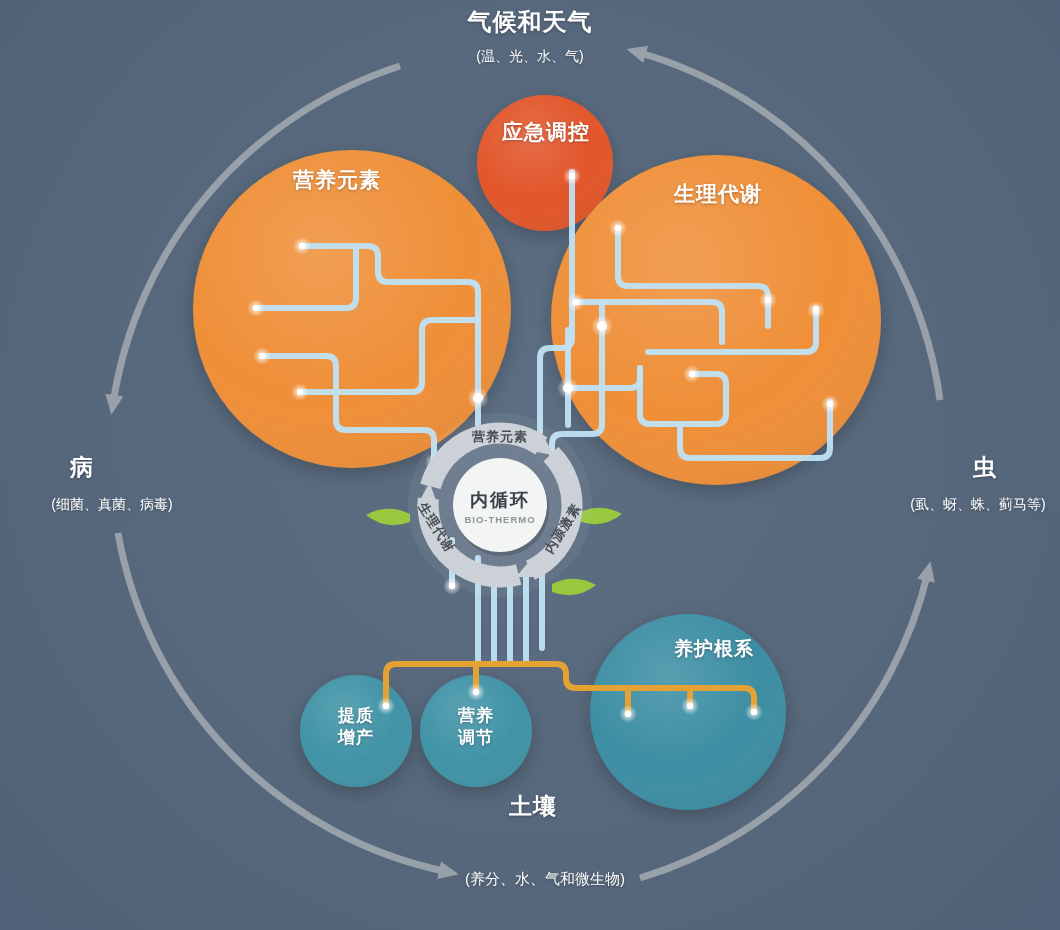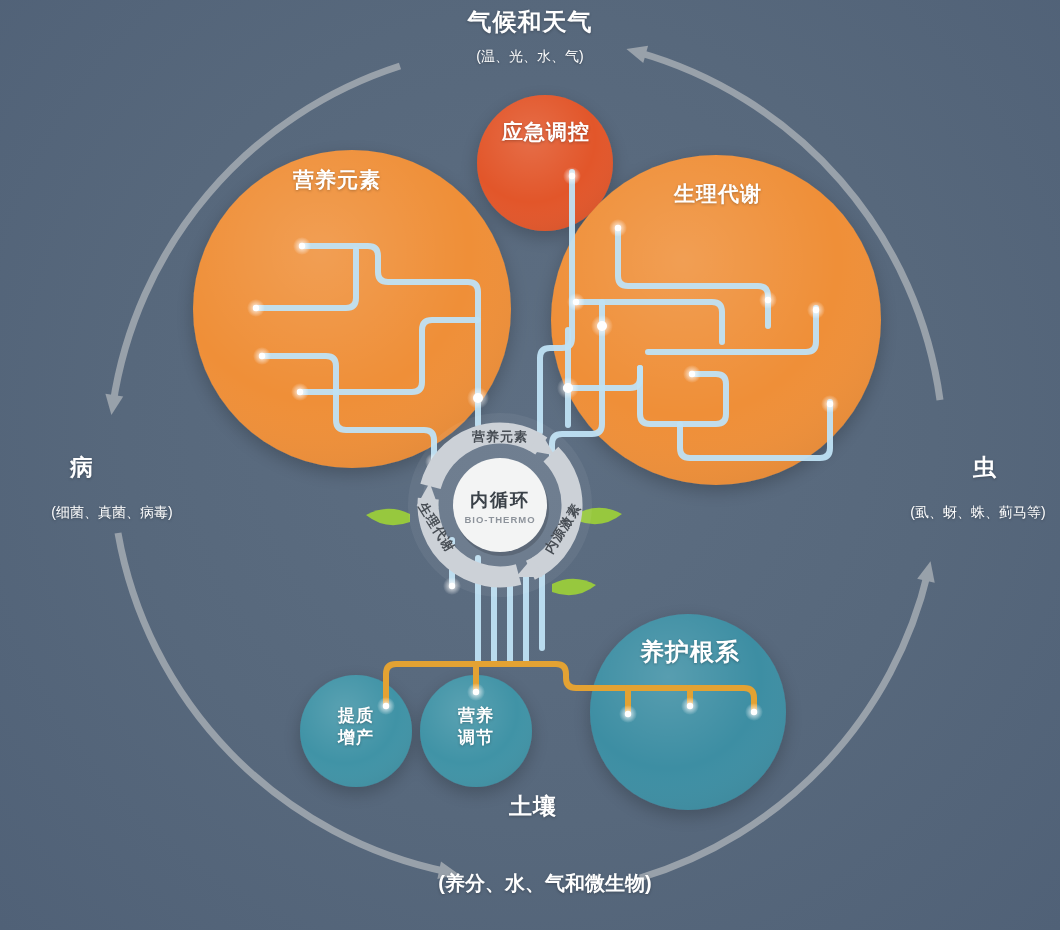--- a/index.html
+++ b/index.html
@@ -20,25 +20,25 @@
     color:#ffffff;
     font-weight:bold;
     white-space:nowrap;
     text-shadow:0 1px 3px rgba(0,0,0,0.28);
     letter-spacing:1px;
   }
   .sub{font-weight:normal;letter-spacing:0;}
   .t24{font-size:24px;}
   .t23{font-size:23px;}
   .t21{font-size:21px;}
-  .t19{font-size:24px;}
+  .t19{font-size:19px;margin-left:24px;}
   .t17{font-size:17px;}
   .t16{font-size:14px;}
-  .t15{font-size:20px;font-weight:bold;}
-  .t14{font-size:14px;margin-top:8px;}
+  .t15{font-size:15px;}
+  .t14{font-size:14px;}
   .wrap2{
     width:2.45em;
     white-space:normal;
     text-align:center;
     line-height:1.3;
   }
   .ring-label{
     font-size:13px;font-weight:bold;fill:#474d54;
     text-anchor:middle;letter-spacing:1px;
   }

